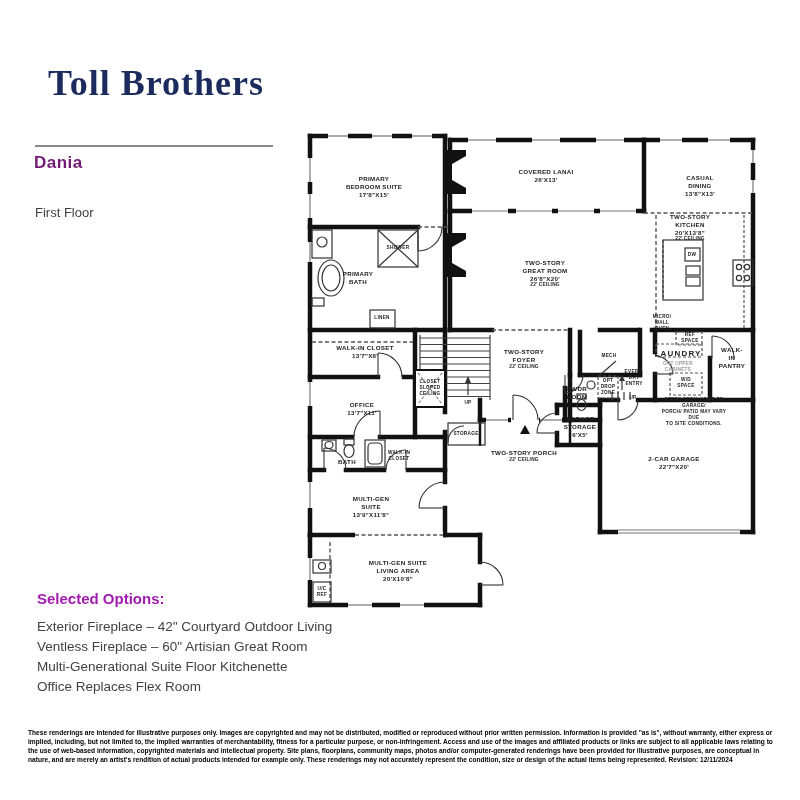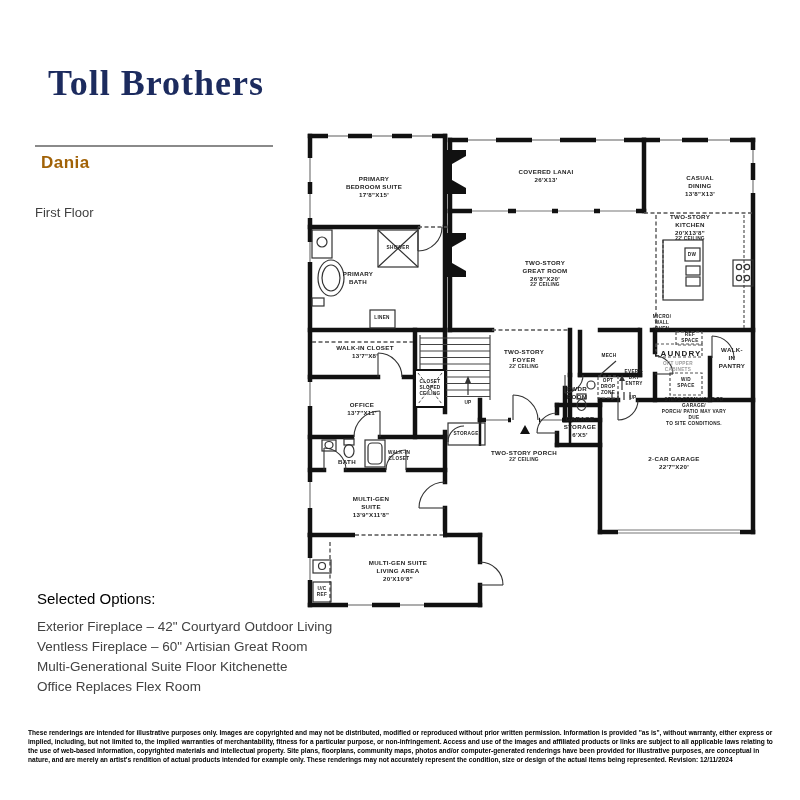--- a/index.html
+++ b/index.html
@@ -2,25 +2,25 @@
 <html><head>
 <meta charset="utf-8">
 <style>
   html,body{margin:0;padding:0;background:#fff;}
   #page{position:relative;width:800px;height:800px;background:#ffffff;overflow:hidden;
         font-family:"Liberation Sans",sans-serif;color:#222;padding-left:33px;}
   
   #logo{position:absolute;left:48px;top:62px;font-family:"Liberation Serif",serif;
         font-weight:bold;font-size:36px;color:#1c2b5e;letter-spacing:1px;}
   #divider{position:absolute;left:35px;top:145px;width:238px;height:2px;background:#8a8a8a;}
-  #plan-name{position:absolute;left:41px;top:153px;font-size:17px;font-weight:bold;
-        color:#a16207;letter-spacing:.5px;}
+  #plan-name{position:absolute;left:34px;top:153px;font-size:17px;font-weight:bold;
+        color:#701a75;letter-spacing:.5px;}
   #floor-label{position:absolute;left:35px;top:176px;font-size:13px;color:#3f3f3f;margin-top:29px;}
   
-  #options-heading{position:absolute;left:37px;top:590px;font-size:15px;font-weight:normal;color:#000000;}
+  #options-heading{position:absolute;left:37px;top:590px;font-size:15px;font-weight:bold;color:#a21caf;}
   #options-list{position:absolute;left:37px;top:617px;width:318px;font-size:13.5px;
         line-height:20px;color:#424242;}
   
   #footer{position:absolute;left:28px;top:729px;width:745px;font-size:6.6px;font-weight:bold;
         line-height:1.35;color:#000;}
   
   #plan{position:absolute;left:300px;top:130px;width:460px;height:480px;}
   #plan svg{position:absolute;left:0;top:0;}
   .lbl{position:absolute;transform:translate(-50%,-50%);text-align:center;color:#222;
        font-size:6.2px;line-height:1.25;letter-spacing:.3px;font-weight:bold;

